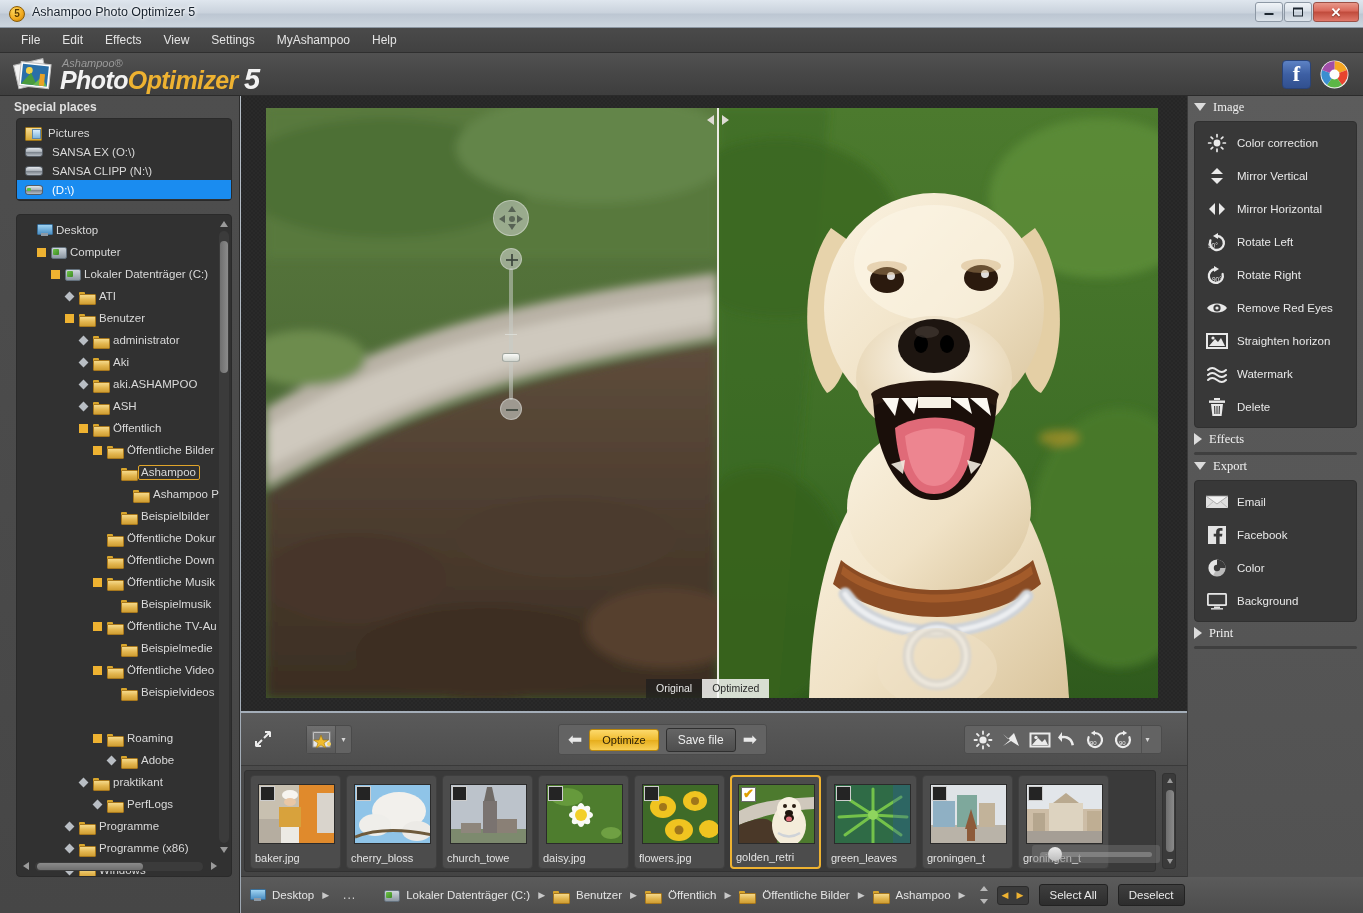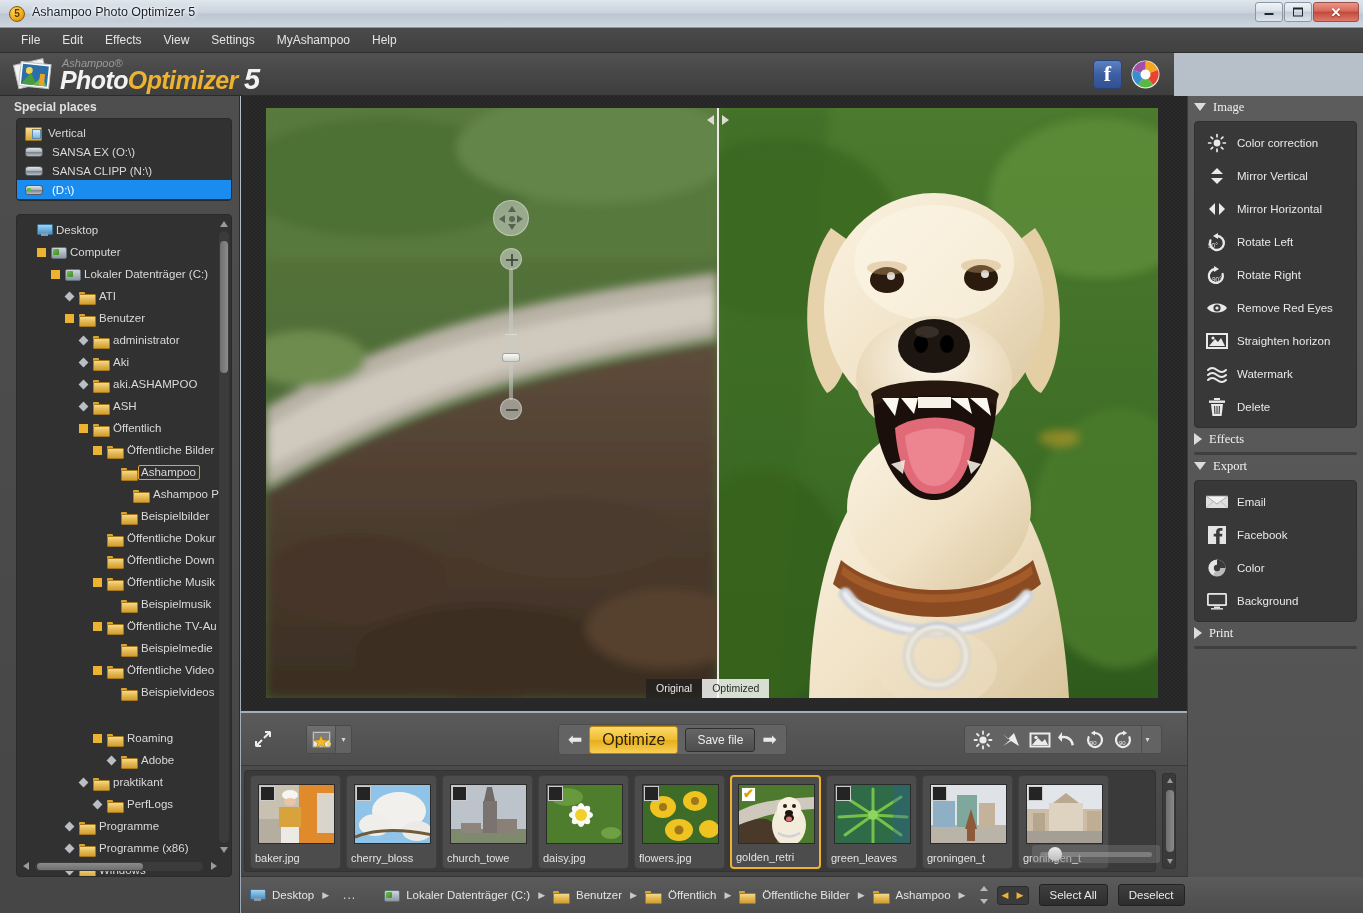--- a/index.html
+++ b/index.html
@@ -59,21 +59,21 @@
     background: linear-gradient(to bottom,#4a4a4a 0%,#414141 100%);
     border-bottom: 1px solid #2f2f2f;
     display: flex; align-items: center; padding-left: 10px; gap: 0px;
   }
   .menuitem {
     font-size: 12px; color: #e4e4e4; padding: 4px 11px; cursor: default;
   }
 
   
   .brandbar {
-    position: absolute; left: 0; top: 53px; width: 1174px; height: 43px;
+    position: absolute; left: 0; top: 53px; width: 1363px; height: 43px;
     background: linear-gradient(to bottom,#515151 0%,#474747 50%,#3e3e3e 100%);
     border-bottom: 1px solid #2b2b2b;
   }
   .logo-img {
     position: absolute; left: 12px; top: 3px; width: 44px; height: 37px;
   }
   .brand-sup {
     position: absolute; left: 62px; top: 4px; font-size: 11px;
     font-style: italic; color: #9a9a9a; font-family: "Liberation Sans", sans-serif;
   }
@@ -288,21 +288,21 @@
     color: #d6d6d6; font-size: 8px; cursor: pointer;
   }
   .actgroup {
     position: absolute; left: 317px; top: 11px; height: 31px; display: flex; align-items: center;
     gap: 7px; background: #636363; border: 1px solid #4c4c4c; border-radius: 3px; padding: 0 9px;
   }
   .arrow-btn { color: #e9e9e9; font-size: 17px; cursor: pointer; line-height: 1; }
   .btn-optimize {
     background: linear-gradient(to bottom,#fcd96b 0%,#f0bc30 50%,#e6ad1c 51%,#f8cf55 100%);
     border: 1px solid #b8860c; border-radius: 3px;
-    color: #2e2206; font-size: 16px; padding: 4px 12px; cursor: pointer; font-weight: 500;
+    color: #2e2206; font-size: 11px; padding: 4px 12px; cursor: pointer; font-weight: 500;
   }
   .btn-save {
     background: linear-gradient(to bottom,#656565,#4e4e4e);
     border: 1px solid #2f2f2f; border-radius: 3px;
     color: #ededed; font-size: 12px; padding: 4px 11px; cursor: pointer;
   }
   .quickgroup {
     position: absolute; right: 25px; top: 12px; height: 29px; display: flex; align-items: center;
     gap: 8px; background: #636363; border: 1px solid #4c4c4c; border-radius: 3px; padding: 0 8px;
   }
@@ -482,21 +482,21 @@
       </div>
     </div>
   </div>
 
   <div class="leftpanel">
     <div class="lp-title">Special places</div>
 
     <div class="places-box">
       <div class="place-row">
         <span class="pico picsico"></span>
-        <span>Vertical</span>
+        <span>Pictures</span>
       </div>
       <div class="place-row">
         <span class="pico drvico"></span>
         <span>SANSA EX (O:\)</span>
       </div>
       <div class="place-row">
         <span class="pico drvico"></span>
         <span>SANSA CLIPP (N:\)</span>
       </div>
       <div class="place-row sel">

